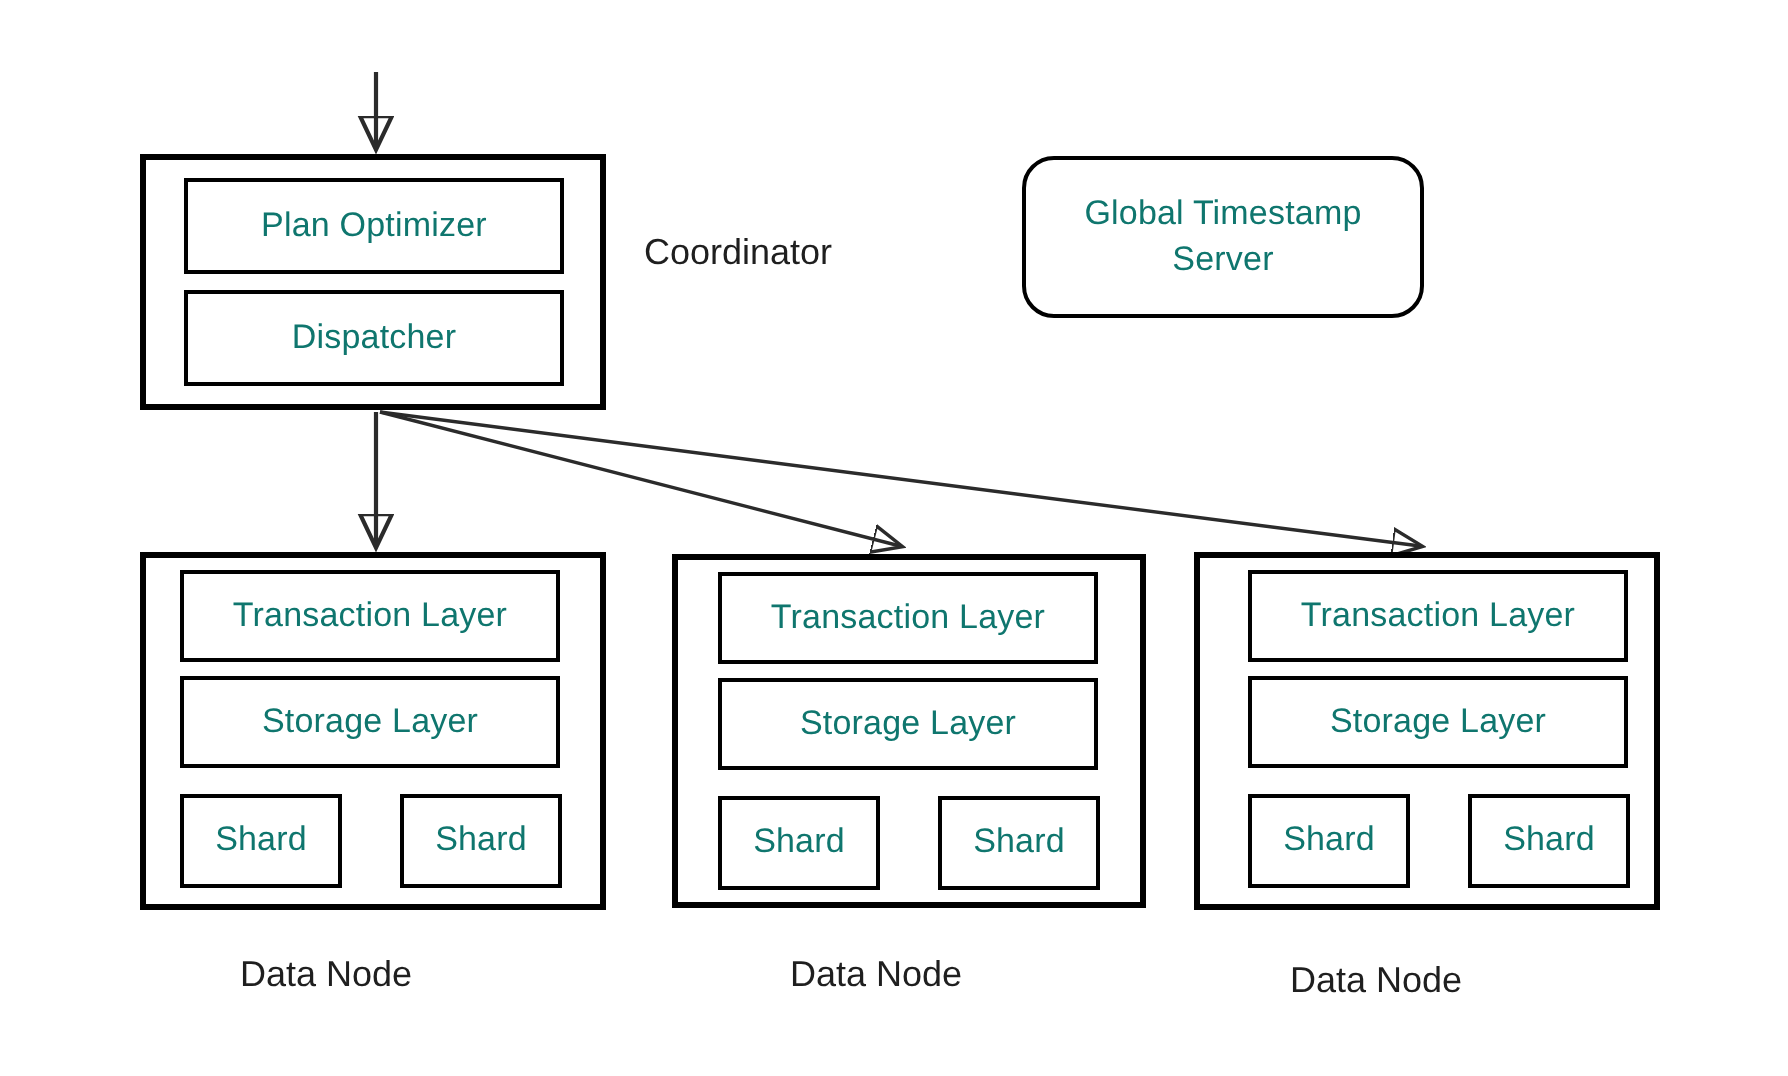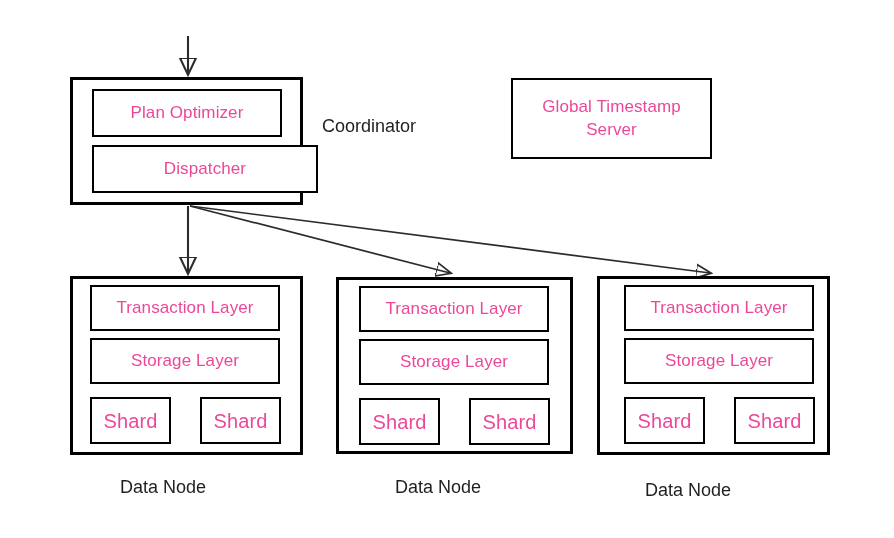--- a/index.html
+++ b/index.html
@@ -41,26 +41,26 @@
     border: 2px solid #000000;
     background: #ffffff;
     display: flex;
     align-items: center;
     justify-content: center;
     text-align: center;
   }
   .box-label {
     font-size: 17px;
     line-height: 1.3;
-    color: #ec4899;
+    color: #0f766e;
     letter-spacing: .1px;
     white-space: pre-line;
     font-family: "Liberation Sans", sans-serif;
   }
-  .shard-label { font-size: 20px; }
+  .shard-label { font-size: 17px; }
 
   
   .caption {
     position: absolute;
     font-size: 18px;
     color: #1f1f1f;
     white-space: nowrap;
     font-family: "Liberation Sans", sans-serif;
   }
 
@@ -95,27 +95,27 @@
 
     <line x1="190" y1="206" x2="450" y2="273" stroke-width="1.7" marker-end="url(#ah2)"></line>
 
     <line x1="190" y1="206" x2="710" y2="273" stroke-width="1.7" marker-end="url(#ah2)"></line>
   </svg>
 
   <div class="abs outer-box" style="left:70px; top:77px; width:233px; height:128px;">
     <div class="abs inner-box" style="left:19px; top:9px; width:190px; height:48px;">
       <span class="box-label">Plan Optimizer</span>
     </div>
-    <div class="abs inner-box" style="left:19px; top:65px; width:226px; height:48px;">
+    <div class="abs inner-box" style="left:19px; top:65px; width:190px; height:48px;">
       <span class="box-label">Dispatcher</span>
     </div>
   </div>
   <div class="caption" style="left:322px; top:116px;">Coordinator</div>
 
-  <div class="abs thin-box" style="left:511px; top:78px; width:201px; height:81px;">
+  <div class="abs thin-box" style="left:511px; top:78px; width:201px; height:81px;border-radius:16px;">
     <span class="box-label">Global Timestamp
 Server</span>
   </div>
 
   <div class="abs outer-box" style="left:70px; top:276px; width:233px; height:179px;">
     <div class="abs inner-box" style="left:17px; top:6px; width:190px; height:46px;">
       <span class="box-label">Transaction Layer</span>
     </div>
     <div class="abs inner-box" style="left:17px; top:59px; width:190px; height:46px;">
       <span class="box-label">Storage Layer</span>

